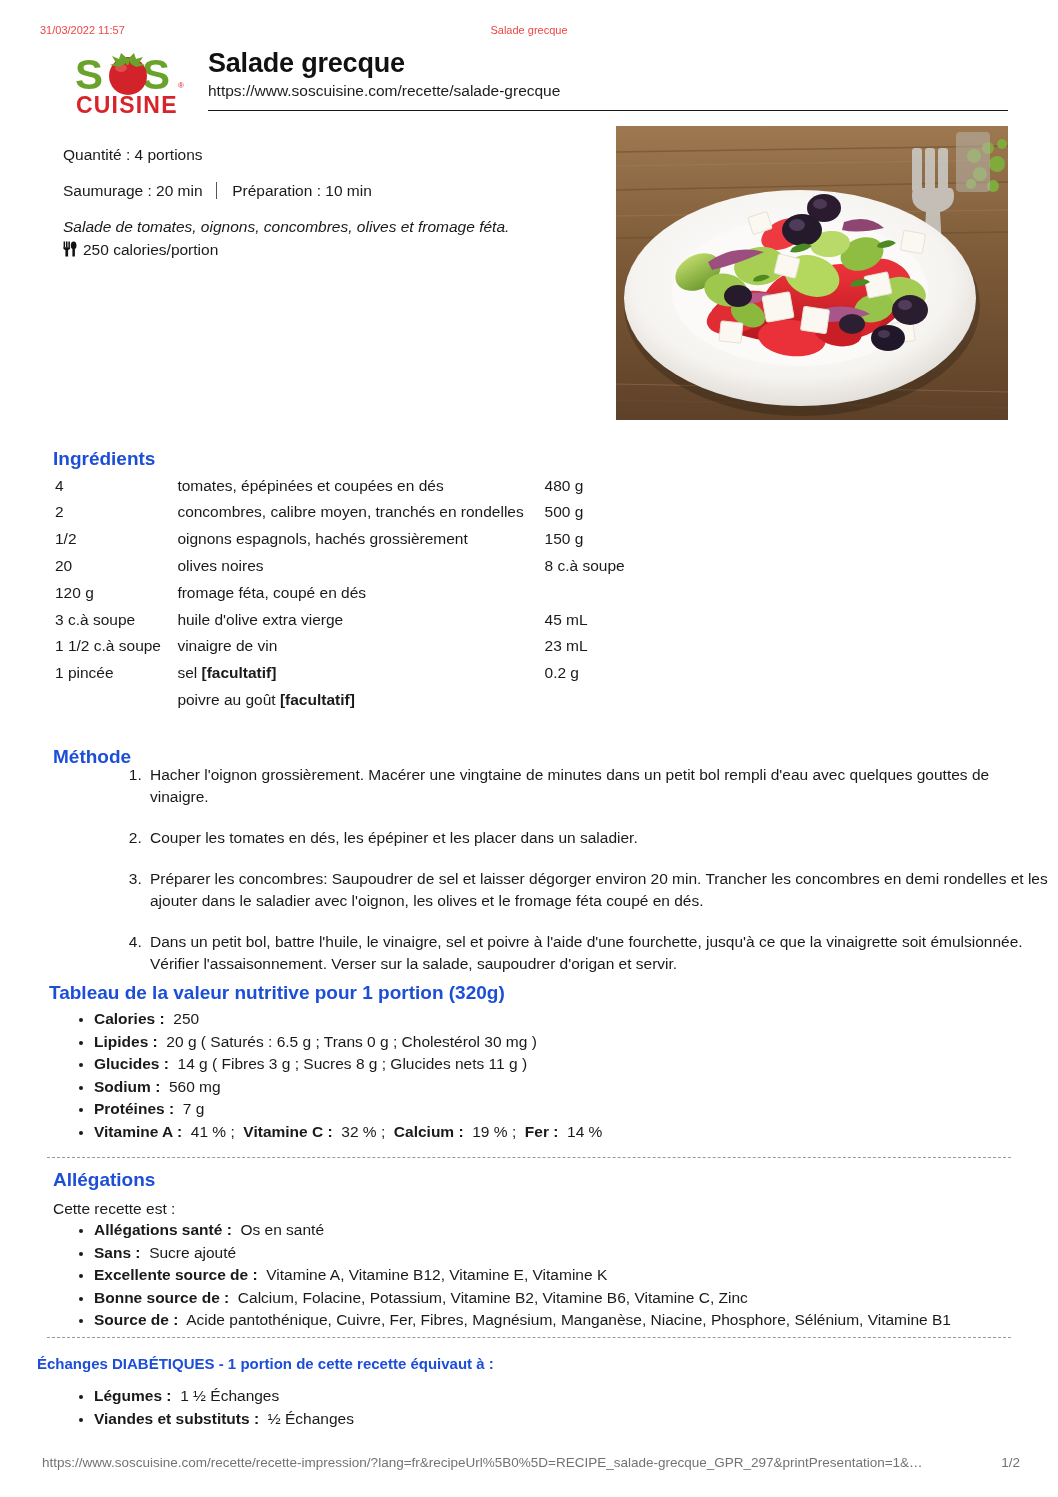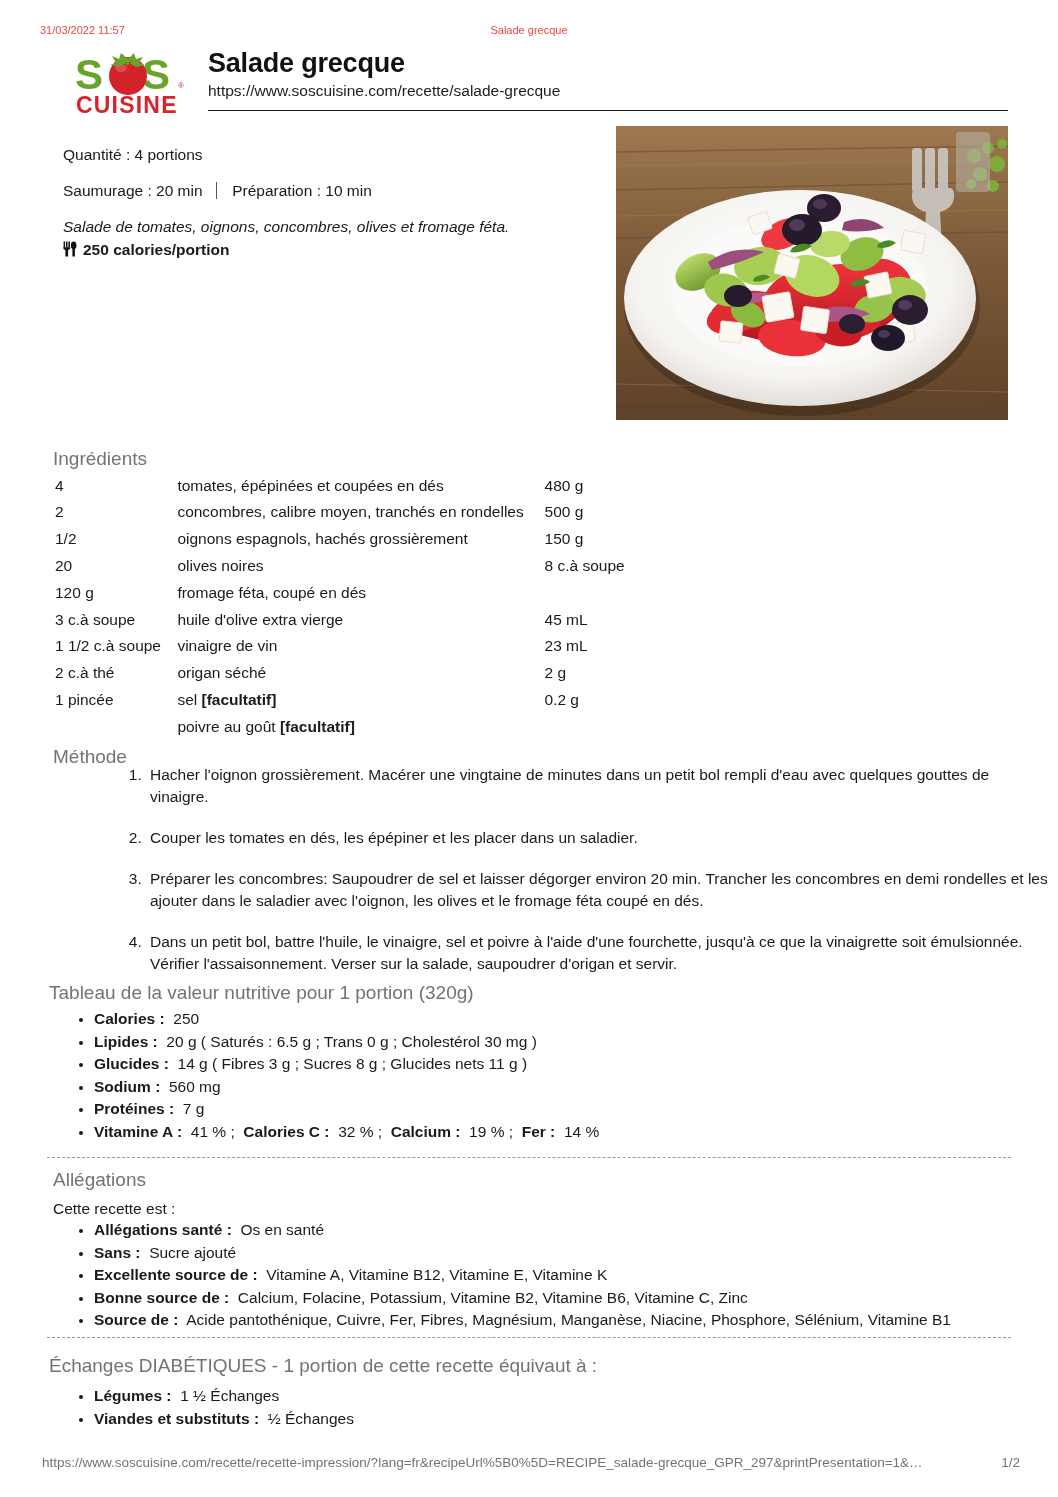--- a/index.html
+++ b/index.html
@@ -117,48 +117,47 @@
     margin-top: 2px;
     margin-bottom: 3px;
     line-height: 1.25;
   }
   .meta-cal {
     font-size: 15.5px;
     line-height: 1.25;
     display: flex;
     align-items: center;
     gap: 5px;
-    font-weight: bold;
   }
   .cutlery-icon { flex: 0 0 auto; }
 
   
   .hero {
     position: absolute;
     left: 616px;
     top: 126px;
     width: 392px;
     height: 294px;
     overflow: hidden;
     background: #6b4a2c;
   }
   .hero svg { display: block; }
 
   
   .section-h {
     position: absolute;
-    font-weight: normal;
-    color: #737373;
+    font-weight: bold;
+    color: #1d4ed8;
     white-space: nowrap;
   }
   .h-ingredients { left: 53px; top: 448px; font-size: 19px; }
   .h-methode     { left: 53px; top: 746px; font-size: 19px; }
   .h-nutri       { left: 49px; top: 982px; font-size: 19px; }
   .h-alleg       { left: 53px; top: 1169px; font-size: 19px; }
-  .h-echanges    { left: 49px; top: 1355px; font-size: 19px; }
+  .h-echanges    { left: 37px; top: 1355px; font-size: 15px; }
 
   
   .ing-table {
     position: absolute;
     left: 55px;
     top: 472px;
     width: 640px;
     border-collapse: collapse;
     font-size: 15.5px;
   }
@@ -459,25 +458,20 @@
         <td class="ing-qty">3 c.à soupe</td>
         <td class="ing-name"><span>huile d'olive extra vierge</span><span class="opt"></span></td>
         <td class="ing-alt">45 mL</td>
       </tr>
       <tr>
         <td class="ing-qty">1 1/2 c.à soupe</td>
         <td class="ing-name"><span>vinaigre de vin</span><span class="opt"></span></td>
         <td class="ing-alt">23 mL</td>
       </tr>
       <tr>
-        <td class="ing-qty">2 c.à thé</td>
-        <td class="ing-name"><span>origan séché</span><span class="opt"></span></td>
-        <td class="ing-alt">2 g</td>
-      </tr>
-      <tr>
         <td class="ing-qty">1 pincée</td>
         <td class="ing-name"><span>sel </span><span class="opt">[facultatif]</span></td>
         <td class="ing-alt">0.2 g</td>
       </tr>
       <tr>
         <td class="ing-qty"></td>
         <td class="ing-name"><span>poivre au goût </span><span class="opt">[facultatif]</span></td>
         <td class="ing-alt"></td>
       </tr>
     </tbody>
@@ -494,21 +488,21 @@
   <div class="section-h h-nutri">Tableau de la valeur nutritive pour 1 portion (320g)</div>
   <ul class="fact-list nutri-list">
     <li><span class="lbl">Calories :</span>&nbsp; <span>250</span></li>
     <li><span class="lbl">Lipides :</span>&nbsp; <span>20 g  ( Saturés :  6.5 g ; Trans 0 g ; Cholestérol 30 mg )</span></li>
     <li><span class="lbl">Glucides :</span>&nbsp; <span>14 g ( Fibres 3 g ; Sucres 8 g ; Glucides nets 11 g )</span></li>
     <li><span class="lbl">Sodium :</span>&nbsp; <span>560 mg</span></li>
     <li><span class="lbl">Protéines :</span>&nbsp; <span>7 g</span></li>
     <li>
       <span class="lbl">Vitamine A :</span>&nbsp;
       <span>41 % ;</span>&nbsp;
-      <span class="lbl">Calories C :</span>&nbsp;
+      <span class="lbl">Vitamine C :</span>&nbsp;
       <span>32 % ;</span>&nbsp;
       <span class="lbl">Calcium :</span>&nbsp;
       <span>19 % ;</span>&nbsp;
       <span class="lbl">Fer :</span>&nbsp;
       <span>14 %</span>
     </li>
   </ul>
 
   <div class="divider div-1"></div>
 

